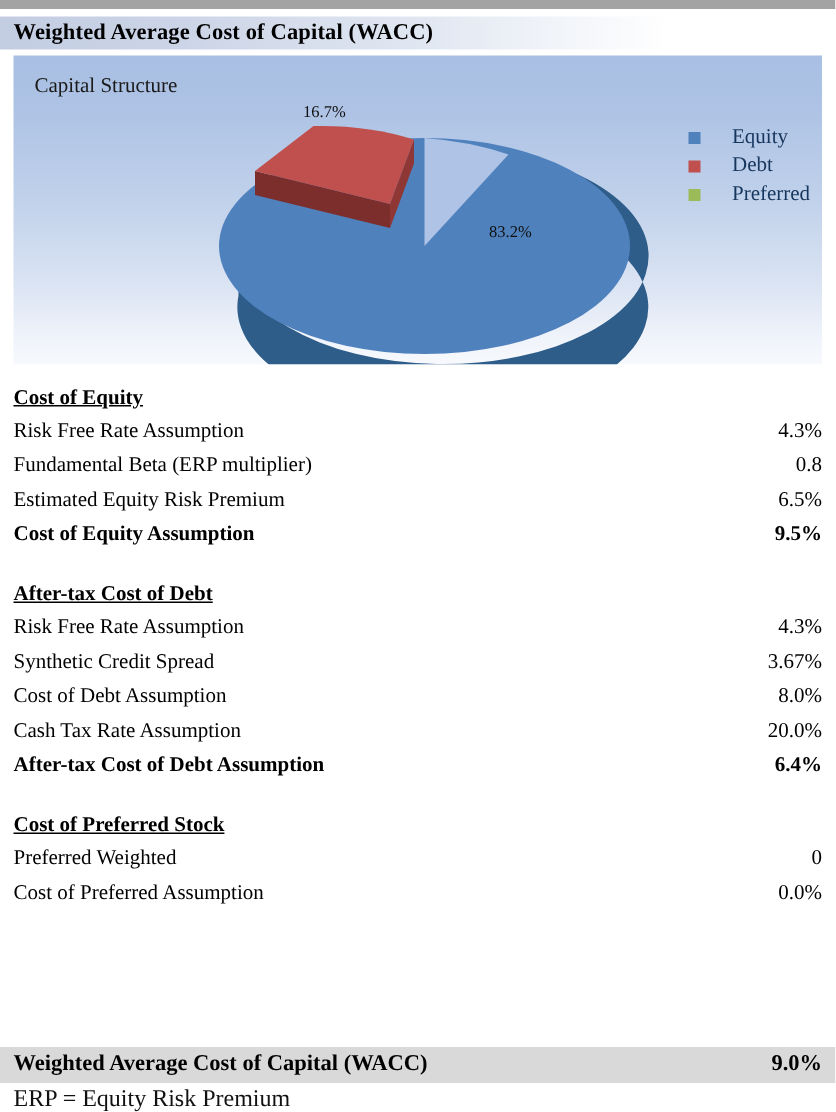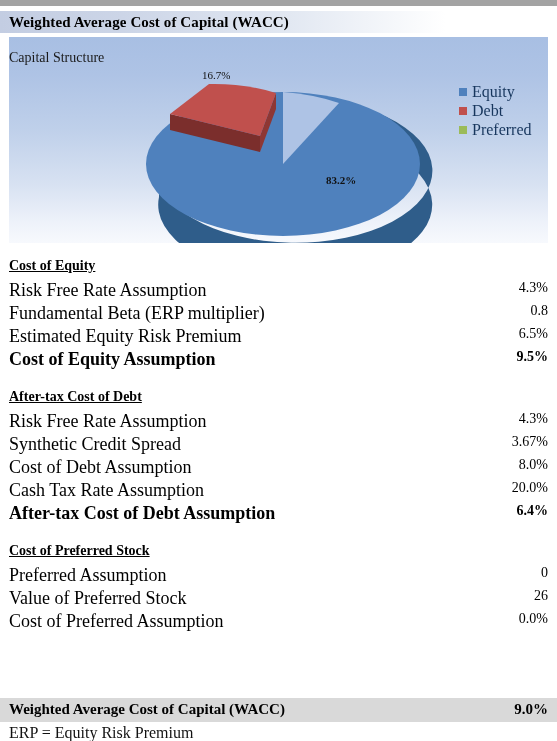--- a/index.html
+++ b/index.html
@@ -27,64 +27,64 @@
     padding-left:9px;letter-spacing:0.1px;
     white-space:nowrap;
   }
   
   .chart-panel{
     position:absolute;left:9px;top:31px;width:539px;height:206px;
     background:linear-gradient(to bottom,#a8bfe3 0%,#aec3e5 18%,#bfd0ea 45%,#d8e2f2 72%,#eef2fa 90%,#f7f9fd 100%);
     overflow:hidden;
   }
   .chart-title{
-    position:absolute;left:0;top:13px;
+    position:absolute;left:14px;top:13px;
     font-size:14px;color:#1a1a1a;white-space:nowrap;
   }
   .legend{
     position:absolute;left:450px;top:45px;
   }
   .legend-row{
     display:flex;align-items:center;height:19px;
   }
   .legend-swatch{
     width:8px;height:8px;margin-right:5px;display:block;
   }
   .legend-label{
-    font-size:16px;color:#17365d;white-space:nowrap;
+    font-size:14px;color:#17365d;white-space:nowrap;margin-left:16px;
   }
   .pie-wrap{
     position:absolute;left:0;top:0;width:539px;height:166px;
   }
   .pie-wrap svg{display:block;}
   .slice-label{
     position:absolute;font-size:11px;color:#111;font-weight:normal;
     white-space:nowrap;
   }
   #label-debt{left:193px;top:32px;}
-  #label-equity{left:317px;top:137px;font-weight:bold;}
+  #label-equity{left:317px;top:112px;}
   
   .rows{
     position:absolute;left:0;top:250px;width:557px;
   }
   .sec-head{
     position:relative;height:22px;padding-left:22px;
   }
   .sec-head .sec-head-text{
     position:absolute;left:9px;top:2px;
     font-size:14px;font-weight:bold;
     text-decoration:underline;
     white-space:nowrap;
   }
   .row{
     position:relative;height:23px;
   }
   .row .lbl{
     position:absolute;left:9px;top:2px;
-    font-size:18px;white-space:nowrap;
+    font-size:14px;white-space:nowrap;
   }
   .row .val{
     position:absolute;right:9px;top:2px;
     font-size:14px;white-space:nowrap;text-align:right;
   }
   .row.bold .lbl,.row.bold .val{font-weight:bold;}
   .spacer{height:17px;}
   
   .wacc-bar{
     position:absolute;left:0;top:692px;width:557px;height:24px;
@@ -196,26 +196,22 @@
       <span class="lbl">After-tax Cost of Debt Assumption</span>
       <span class="val">6.4%</span>
     </div>
 
     <div class="spacer"></div>
 
     <div class="sec-head">
       <span class="sec-head-text">Cost of Preferred Stock</span>
     </div>
     <div class="row">
-      <span class="lbl">Preferred Assumption</span>
+      <span class="lbl">Preferred Weighted</span>
       <span class="val">0</span>
-    </div>
-    <div class="row">
-      <span class="lbl">Value of Preferred Stock</span>
-      <span class="val">26</span>
     </div>
     <div class="row">
       <span class="lbl">Cost of Preferred Assumption</span>
       <span class="val">0.0%</span>
     </div>
 
   </div>
 
   <div class="wacc-bar">
     <span class="wacc-label">Weighted Average Cost of Capital (WACC)</span>

